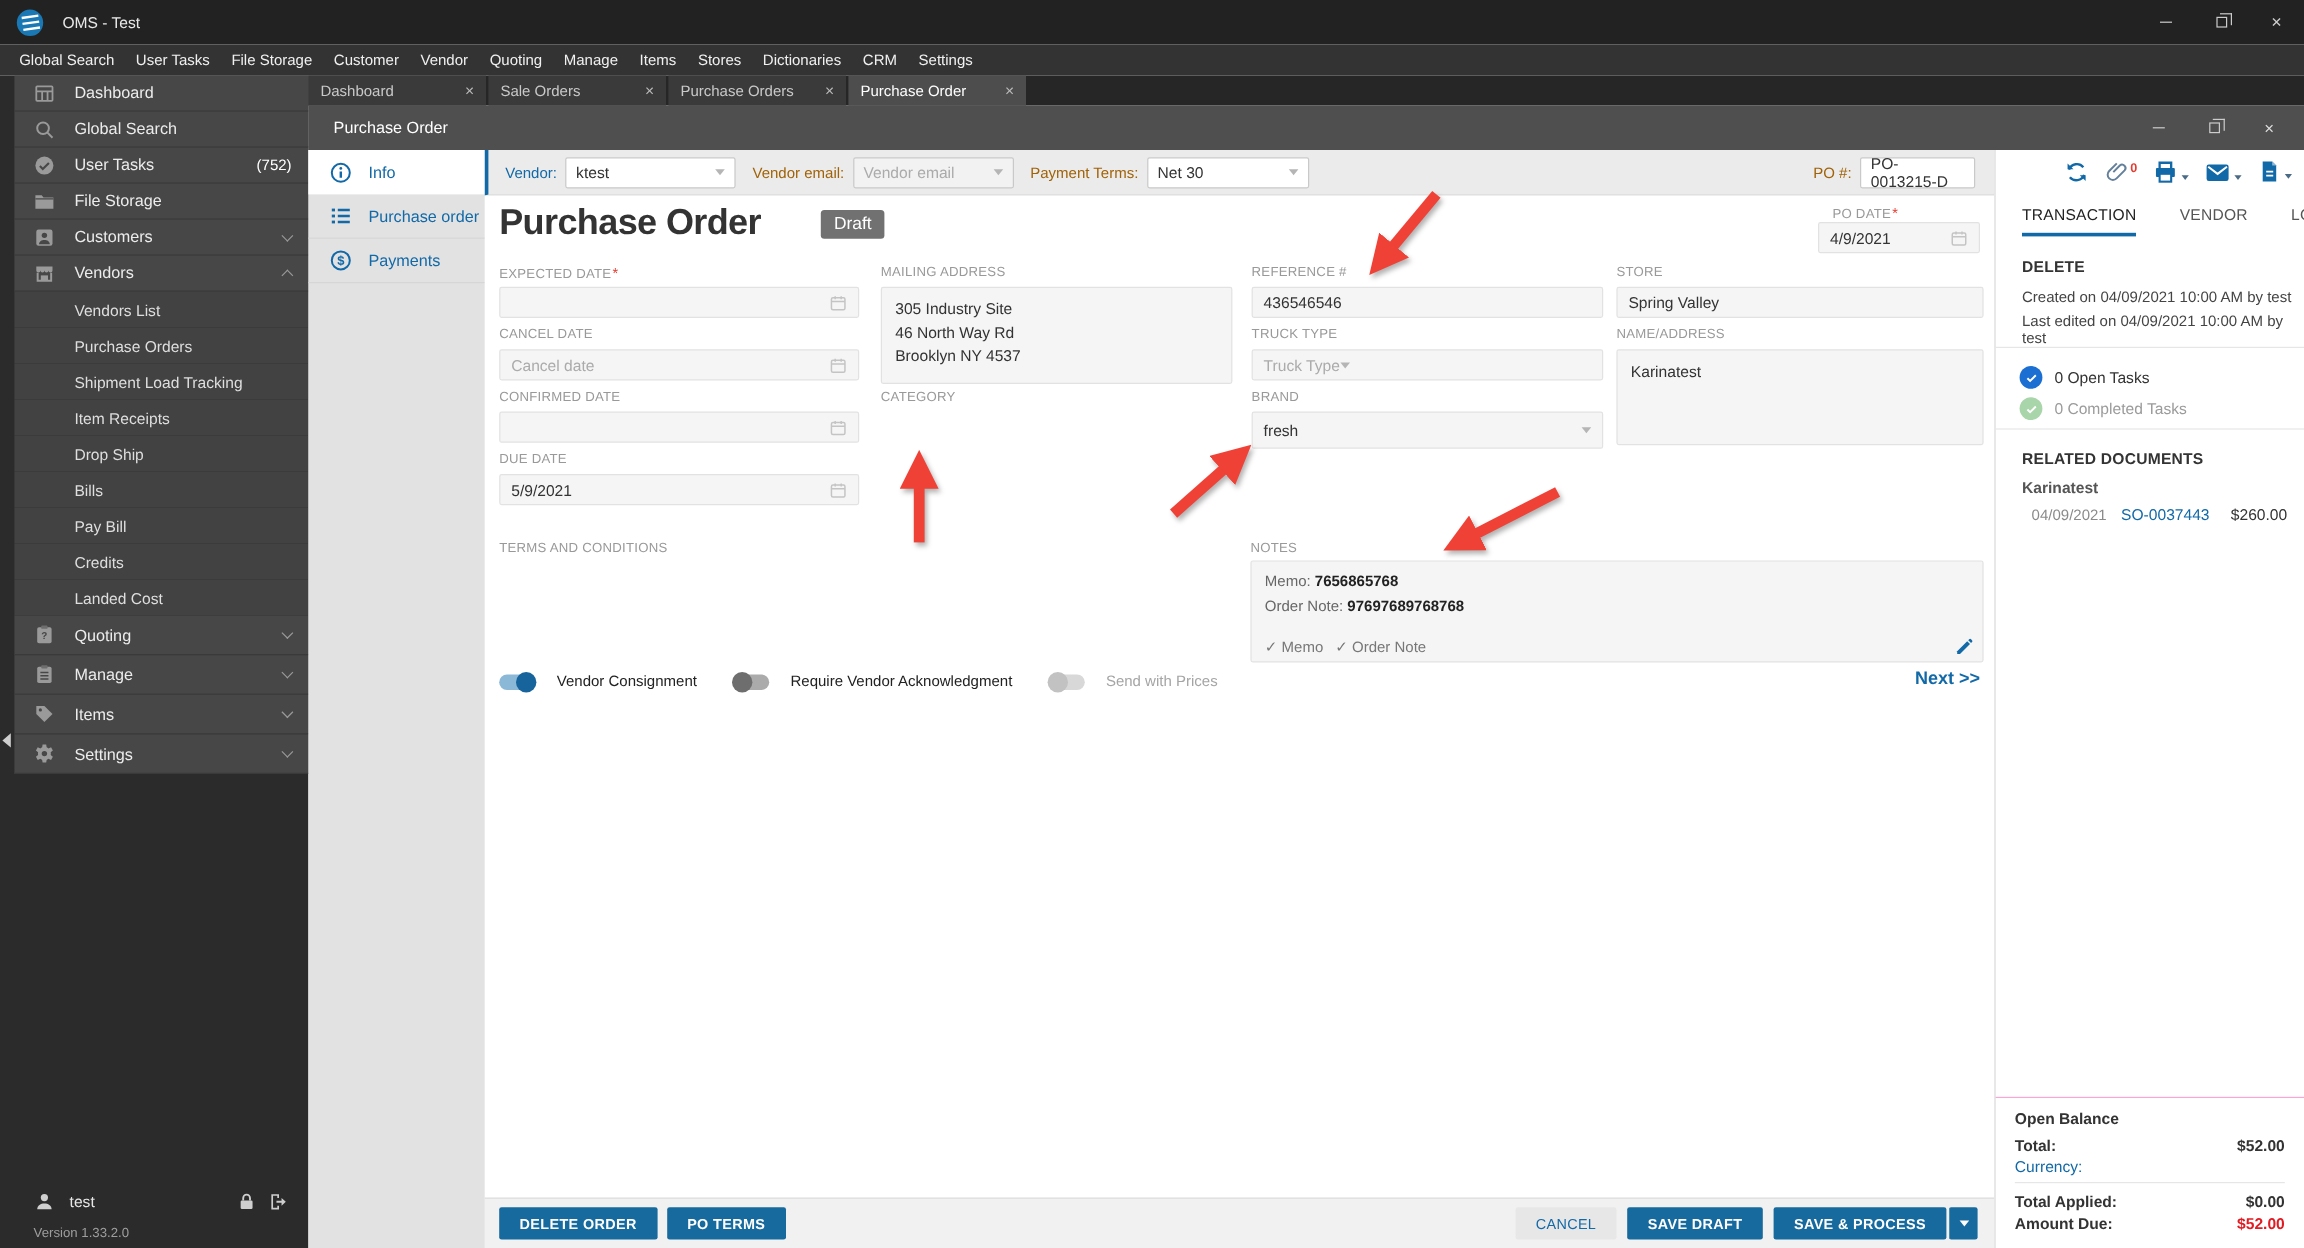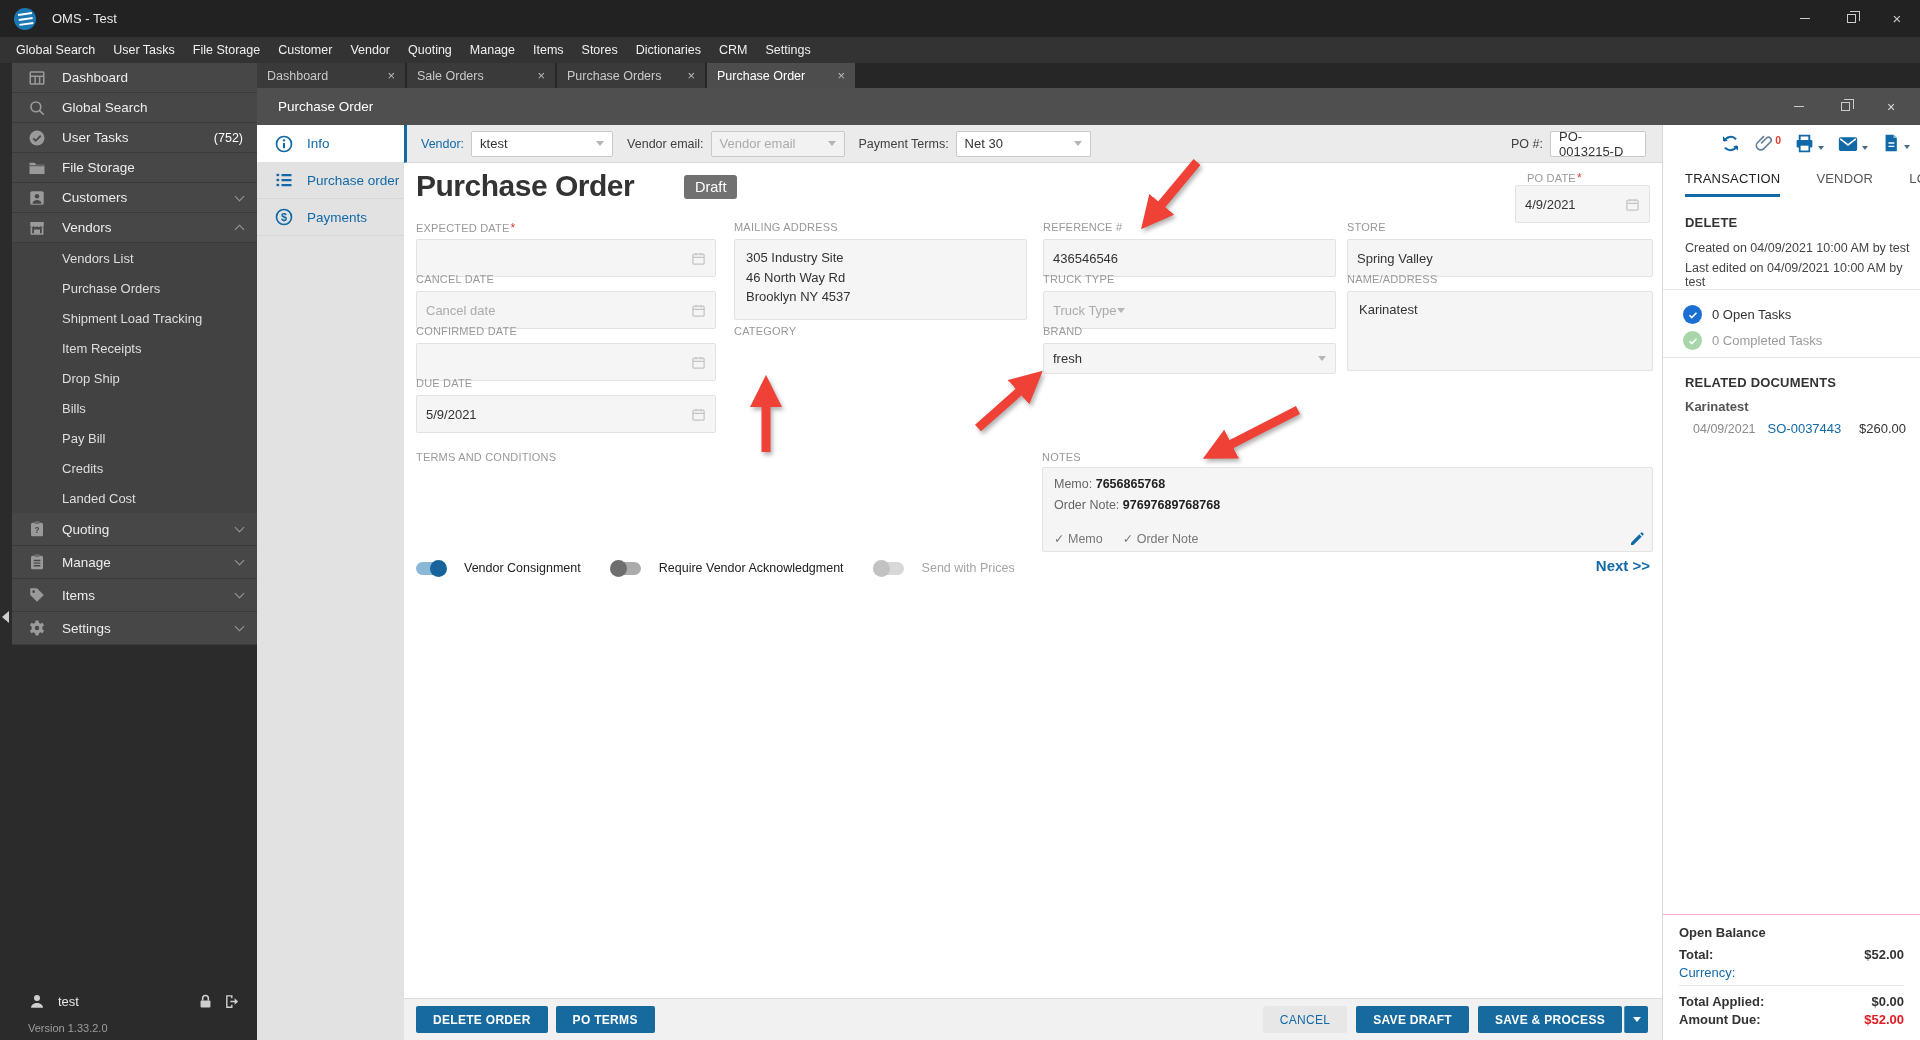--- a/index.html
+++ b/index.html
@@ -56,44 +56,44 @@
   .workspace { position:absolute; left:0; top:62px; right:0; bottom:0; }
 
   
   .side-nav { position:absolute; left:0; top:0; width:147px; bottom:0; background:#e2e2e2; }
   .nav-item { height:37px; display:flex; align-items:center; padding-left:17px; color:#1269a8; font-size:13.5px; border-bottom:1px solid #d6d6d6; }
   .nav-item.active { background:#fff; border-bottom:0; }
   .nav-ic { width:20px; height:20px; margin-right:13px; display:flex; }
 
   
   .form-toolbar { position:absolute; left:147px; top:0; width:1258px; height:38px; background:#ebebeb; border-left:3px solid #1269a8; border-bottom:1px solid #d9d9d9; display:flex; align-items:center; font-size:12.5px; }
-  .tb-label { color:#404040; margin:0 7px 0 14px; }
+  .tb-label { color:#a16207; margin:0 7px 0 14px; }
   .tb-label.blue { color:#1269a8; }
   .tb-box { height:26px; background:#fff; border:1px solid #c9c9c9; border-radius:2px; display:flex; align-items:center; padding:0 8px; font-size:13px; color:#333; }
   .tb-box .caret { margin-left:auto; }
   .tb-box.dim { background:#f2f2f2; }
   .ph { color:#ababab; }
   .caret { width:0; height:0; border-left:4px solid transparent; border-right:4px solid transparent; border-top:5px solid #b5b5b5; flex:0 0 auto; }
   .po-group { position:absolute; right:16px; top:6px; display:flex; align-items:center; }
 
   
   .form-body { position:absolute; left:147px; top:38px; width:1258px; bottom:42px; background:#fff; }
   .page-title { position:absolute; left:12px; top:6px; font-size:30px; font-weight:600; color:#333; letter-spacing:-.5px; }
   .draft-badge { position:absolute; left:280px; top:12px; background:#717171; color:#fff; font-size:14.5px; padding:4px 11px; border-radius:3px; }
   .lbl { position:absolute; font-size:11px; color:#999; letter-spacing:.2px; }
   .req { color:#e03c31; font-size:12px; margin-left:1px; }
-  .box { position:absolute; height:38px; background:#f5f5f5; border:1px solid #e2e2e2; border-radius:2px; display:flex; align-items:center; padding:0 9px; font-size:13px; color:#333; }
+  .box { position:absolute; height:26px; background:#f5f5f5; border:1px solid #e2e2e2; border-radius:2px; display:flex; align-items:center; padding:0 9px; font-size:13px; color:#333; }
   .box .cal { margin-left:auto; display:flex; }
   .box.sel { height:31px; }
   .box.sel .caret { margin-left:auto; }
   .tarea { position:absolute; background:#f5f5f5; border:1px solid #e2e2e2; border-radius:2px; padding:8px 11px; font-size:13px; color:#333; line-height:1.5; white-space:pre-line; }
   .notes-box { position:absolute; background:#f5f5f5; border:1px solid #e2e2e2; border-radius:2px; padding:9px 11px; font-size:12.5px; color:#666; }
   .notes-line { margin-bottom:7px; }
   .notes-line b { color:#222; }
-  .note-checks { color:#777; display:flex; gap:20px; margin-top:19px; }
+  .note-checks { color:#777; display:flex; gap:10px; margin-top:19px; }
   .pencil { position:absolute; right:7px; bottom:4px; display:flex; }
   .toggle-row { position:absolute; left:12px; top:398px; display:flex; align-items:center; gap:10px; font-size:12.5px; }
   .tgl { width:30px; height:13px; border-radius:7px; position:relative; margin-right:8px; flex:0 0 auto; }
   .tgl:after { content:""; position:absolute; top:-2px; width:17px; height:17px; border-radius:50%; }
   .tgl.on { background:#8cb8d8; } .tgl.on:after { right:-1px; background:#17649c; }
   .tgl.off { background:#ababab; } .tgl.off:after { left:-1px; background:#6e6e6e; }
   .tgl.dis { background:#d8d8d8; } .tgl.dis:after { left:-1px; background:#c2c2c2; }
   .tgl-lbl { color:#222; margin-right:20px; }
   .tgl-lbl.dim { color:#a5a5a5; }
   .next-link { position:absolute; right:12px; top:394px; color:#1269a8; font-size:15px; font-weight:bold; }

